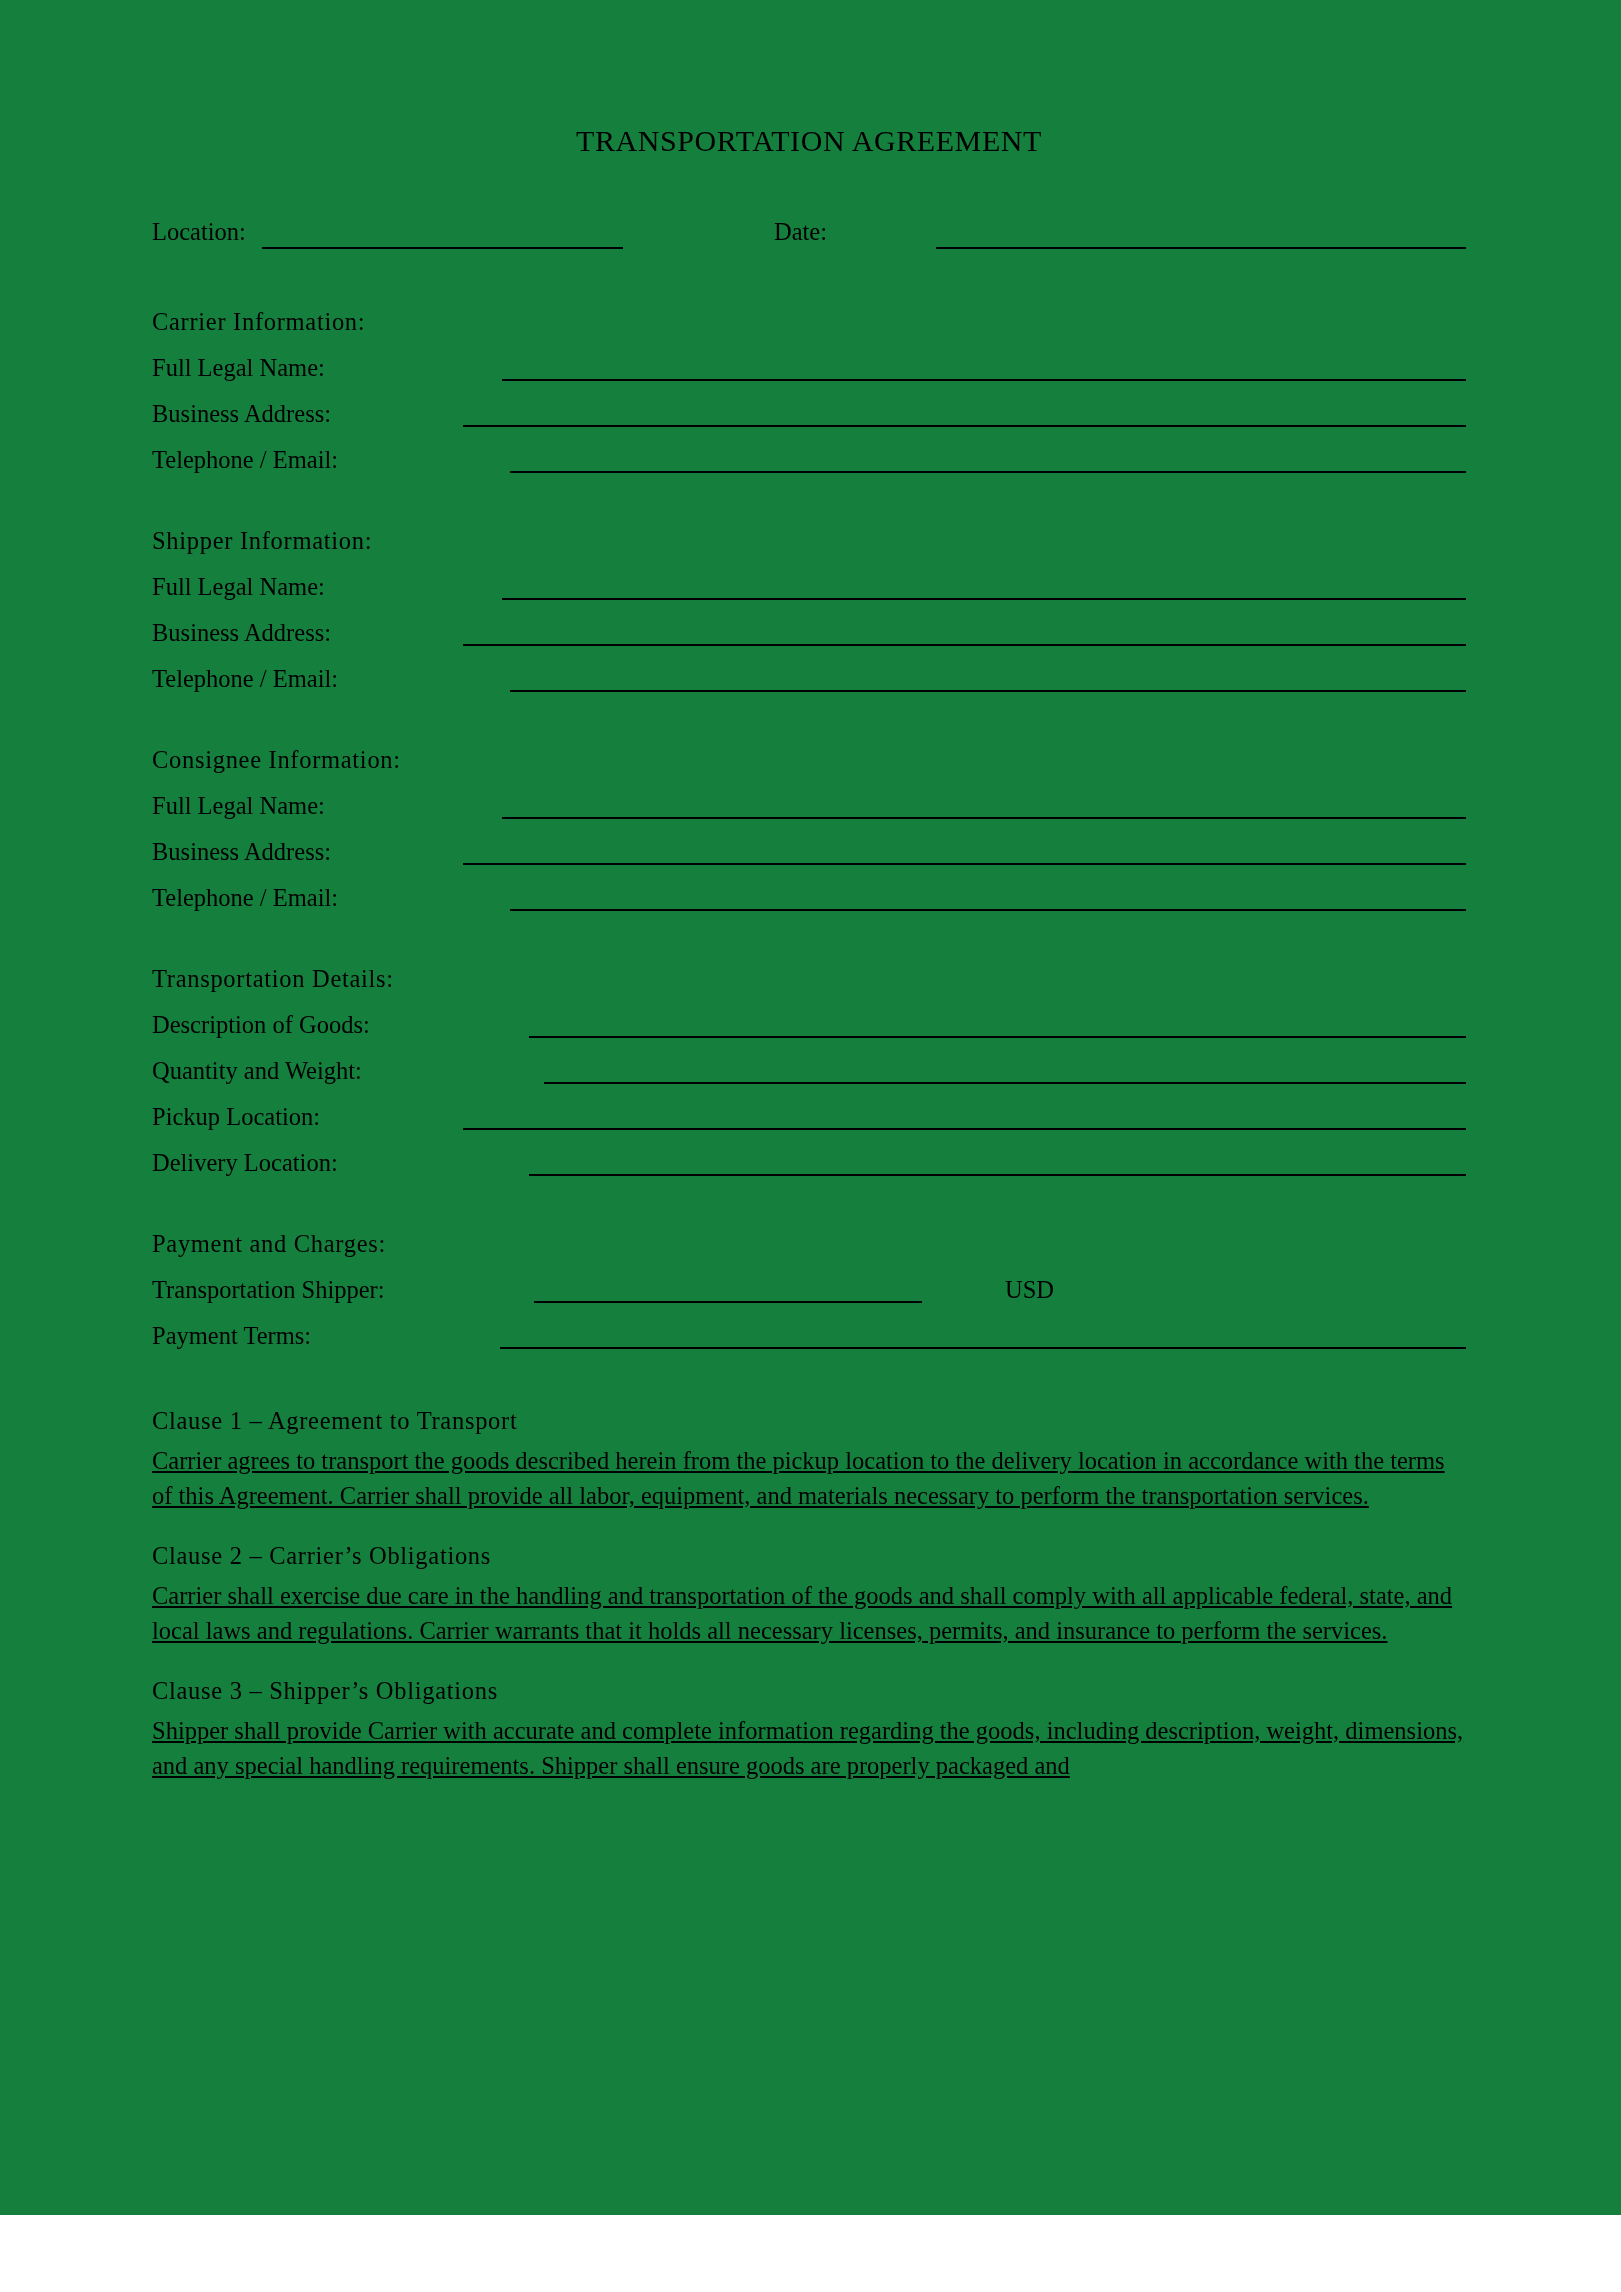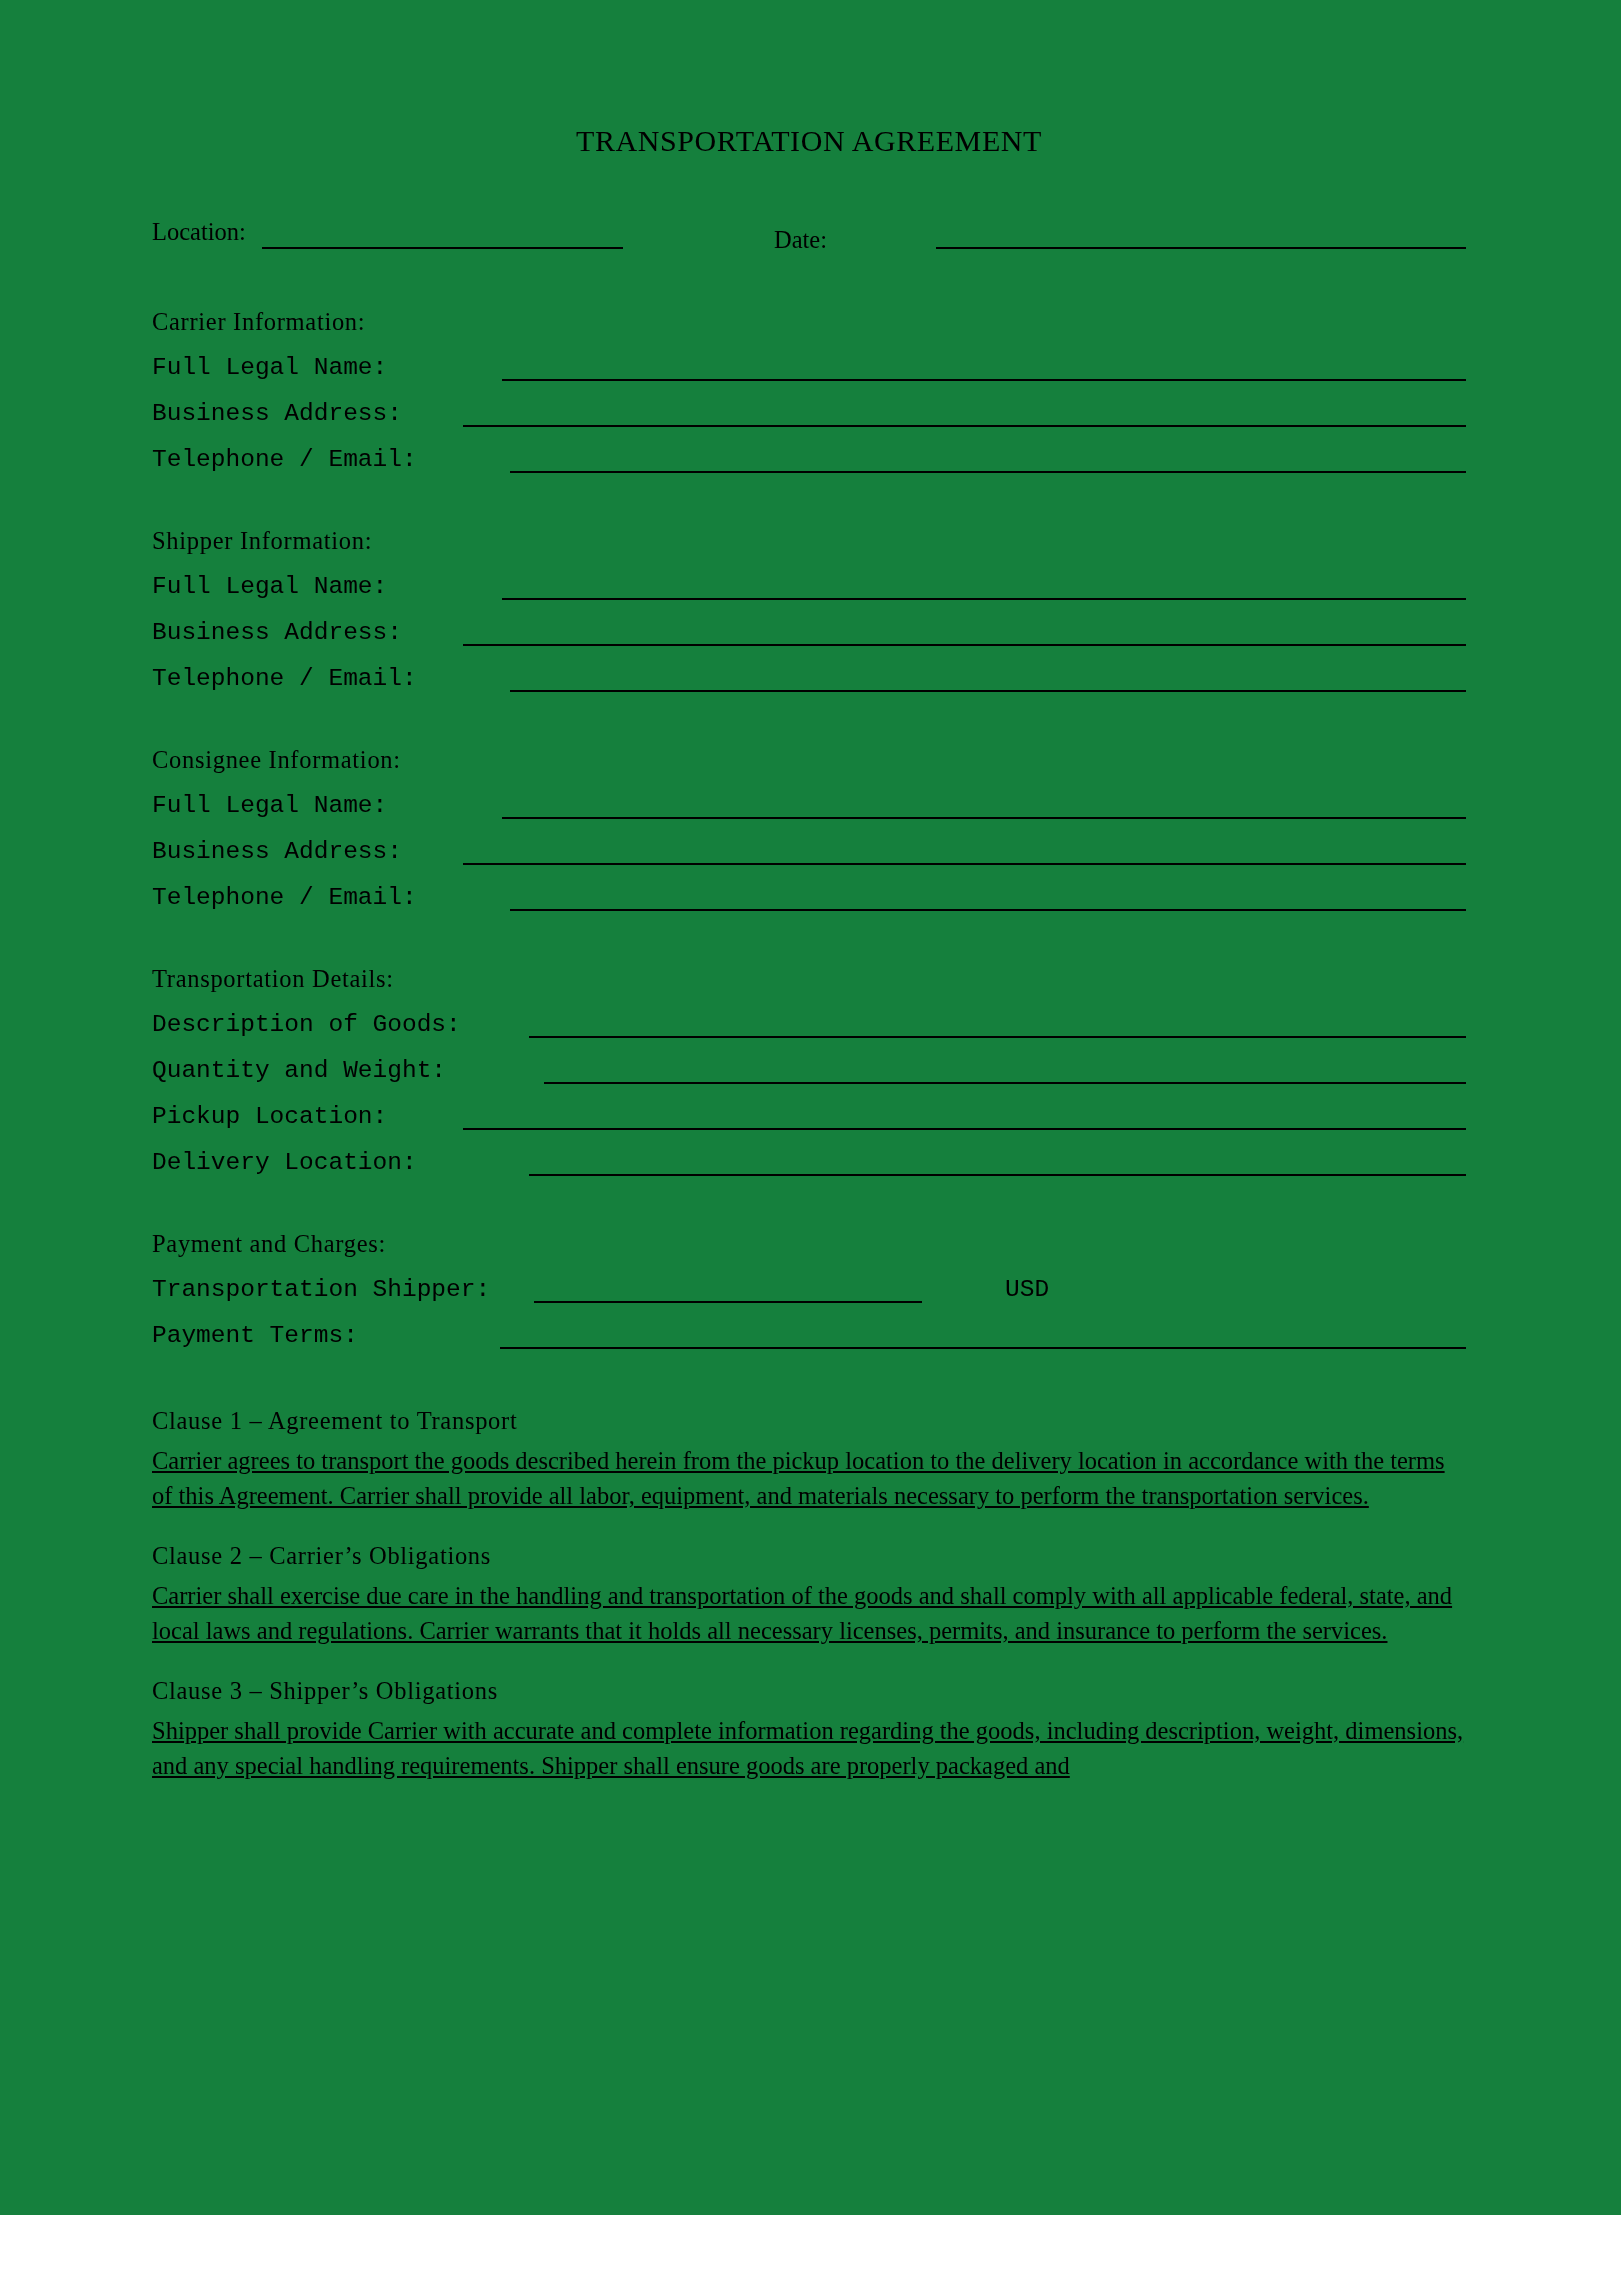--- a/index.html
+++ b/index.html
@@ -38,21 +38,20 @@
     line-height: 1.2;
   }
 
   
   .row {
     position: relative;
     height: 46px;
     line-height: 46px;
     font-size: 24.5px;
     white-space: nowrap;
-    font-family: Liberation Mono, monospace;
   }
   .row .label {
     display: inline-block;
     font-size: 24.5px;
   }
   
   .rule {
     position: absolute;
     bottom: 9.8px;
     height: 0;
@@ -62,21 +61,21 @@
   
   .header-row {
     position: relative;
     height: 51px;
     line-height: 51px;
     font-size: 24.5px;
     margin-top: 47px;
     white-space: nowrap;
   }
   .header-row .lbl-location { position: absolute; left: 0; top: 0; }
-  .header-row .lbl-date     { position: absolute; left: 622px; top: 8px; }
+  .header-row .lbl-date     { position: absolute; left: 622px; top: 0; }
   .header-row .rule-location { left: 110px; right: 843px; bottom: 7.8px; }
   .header-row .rule-date     { left: 784px; right: 0px;   bottom: 7.8px; }
 
   
   .section { margin-top: 0; }
   .section-head {
     font-size: 24.5px;
     line-height: 46px;
     height: 46px;
     letter-spacing: 0.7px;

